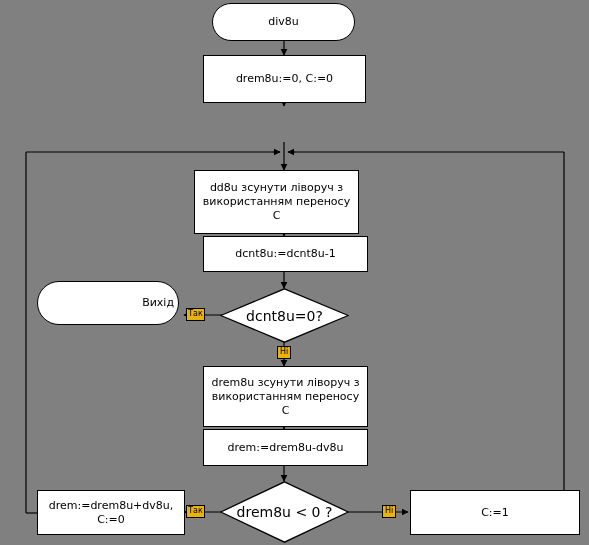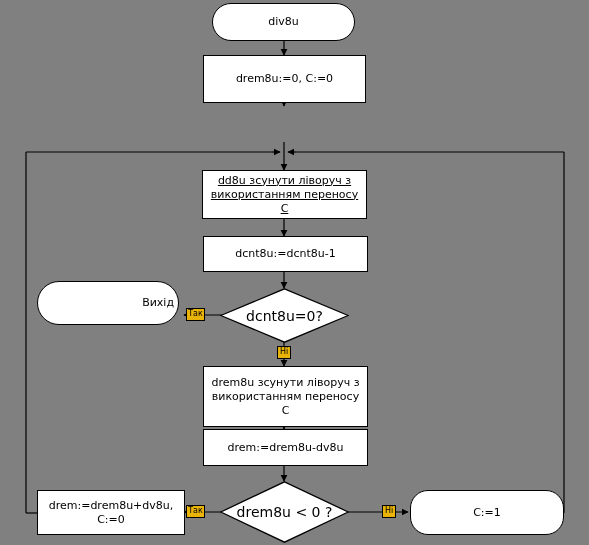--- a/index.html
+++ b/index.html
@@ -134,21 +134,21 @@
 
   <div class="node terminator" style="left:212px; top:3px; width:143px; height:38px;">
     <span class="txt">div8u</span>
   </div>
 
   <div class="node" style="left:203px; top:55px; width:163px; height:48px;">
     <span class="txt">drem8u:=0, C:=0</span>
   </div>
 
 
-  <div class="node" style="left:202px; top:170px; width:165px; height:49px;text-decoration:underline;">
+  <div class="node" style="left:194px; top:170px; width:165px; height:64px;">
     <span class="txt">dd8u  зсунути ліворуч   з
 використанням переносу С</span>
   </div>
 
   <div class="node" style="left:203px; top:236px; width:165px; height:36px;">
     <span class="txt">dcnt8u:=dcnt8u-1</span>
   </div>
 
   <div class="node terminator" style="left:37px; top:281px; width:142px; height:44px;justify-content:flex-end;">
     <span class="txt">Вихід</span>
@@ -175,21 +175,21 @@
       <polygon points="64.5,0.8 128.2,31 64.5,61.2 0.8,31" fill="#ffffff" stroke="#000000" stroke-width="1.3"></polygon>
     </svg>
     <span class="txt">drem8u &lt; 0 ?</span>
   </div>
 
   <div class="node" style="left:37px; top:490px; width:148px; height:45px;">
     <span class="txt">drem:=drem8u+dv8u,
 C:=0</span>
   </div>
 
-  <div class="node" style="left:410px; top:490px; width:154px; height:45px;border-radius:18px;">
+  <div class="node" style="left:410px; top:490px; width:170px; height:45px;">
     <span class="txt">C:=1</span>
   </div>
 
   <div class="edge-label" style="left:186px; top:308px; width:19px; height:13px;">
     <span>Так</span>
   </div>
 
   <div class="edge-label" style="left:277px; top:346px; width:14px; height:13px;">
     <span>Ні</span>
   </div>

